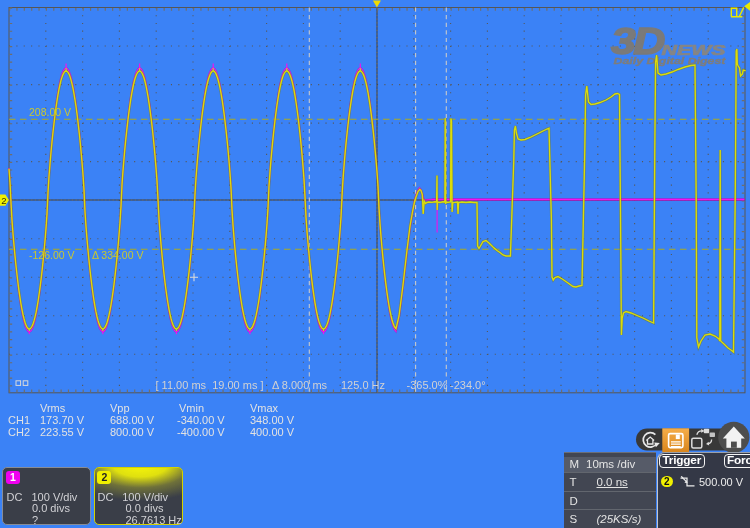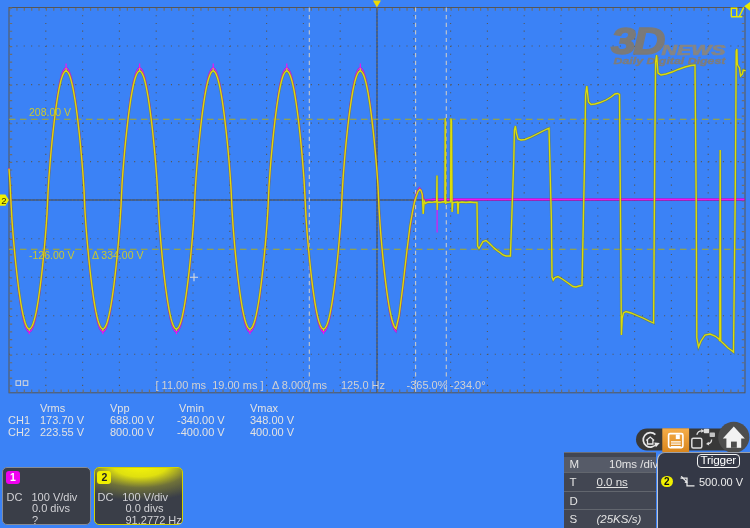--- a/index.html
+++ b/index.html
@@ -1,19 +1,19 @@
 <!DOCTYPE html>
 <html><head><meta charset="utf-8"><style>
 html,body{margin:0;padding:0;background:#000;}
 #root{position:relative;width:750px;height:528px;background:#3b82f6;overflow:hidden;font-family:"Liberation Sans",sans-serif;}
 .abs{position:absolute;white-space:nowrap;}
 .chbox{position:absolute;top:466.5px;width:87px;height:56.5px;background:#3a3e48;border-radius:5px;color:#d2d2d6;font-size:11px;line-height:11.5px;}
 .badge{position:absolute;left:2.8px;top:3.8px;width:14px;height:13.2px;border-radius:3px;text-align:center;line-height:13.5px;font-weight:bold;font-size:10.5px;}
 .mrow{position:absolute;color:#e4e4e4;font-size:11.5px;}
-.btn{position:absolute;top:0.8px;height:11.8px;border:1.6px solid #f4f4f4;border-radius:4px;color:#fff;font-weight:normal;font-size:11.8px;line-height:11.8px;padding:0 2.5px;letter-spacing:-0.2px;margin-left:38px;}
+.btn{position:absolute;top:0.8px;height:11.8px;border:1.6px solid #f4f4f4;border-radius:4px;color:#fff;font-weight:bold;font-size:11.8px;line-height:11.8px;padding:0 2.5px;letter-spacing:-0.2px;}
 </style></head><body>
 <div id="root">
 <svg class="abs" style="left:0;top:0" width="750" height="528">
 <rect x="9.0" y="7.5" width="736.0" height="385.3" fill="none" stroke="#565656" stroke-width="1"></rect>
 <line x1="45.8" y1="7.5" x2="45.8" y2="392.8" stroke="#585858" stroke-width="1.1" stroke-dasharray="1.1 6.6"></line>
 <line x1="82.6" y1="7.5" x2="82.6" y2="392.8" stroke="#585858" stroke-width="1.1" stroke-dasharray="1.1 6.6"></line>
 <line x1="119.4" y1="7.5" x2="119.4" y2="392.8" stroke="#585858" stroke-width="1.1" stroke-dasharray="1.1 6.6"></line>
 <line x1="156.2" y1="7.5" x2="156.2" y2="392.8" stroke="#585858" stroke-width="1.1" stroke-dasharray="1.1 6.6"></line>
 <line x1="193.0" y1="7.5" x2="193.0" y2="392.8" stroke="#585858" stroke-width="1.1" stroke-dasharray="1.1 6.6"></line>
 <line x1="229.8" y1="7.5" x2="229.8" y2="392.8" stroke="#585858" stroke-width="1.1" stroke-dasharray="1.1 6.6"></line>
@@ -133,30 +133,30 @@
   <div class="abs" style="left:28.5px;top:24px;">100 V/div</div>
   <div class="abs" style="left:29px;top:35px;">0.0 divs</div>
   <div class="abs" style="left:29px;top:47px;">?</div>
 </div>
 
 <div class="chbox" style="left:93.7px;border:1.5px solid #d2d200;background:radial-gradient(ellipse 80px 36px at 52% -6%,rgba(248,248,8,1) 0%,rgba(238,238,10,0.92) 34%,rgba(175,175,40,0.45) 64%,rgba(58,62,72,0) 100%),#3a3e48;">
   <div class="badge" style="background:#f0f000;color:#222;">2</div>
   <div class="abs" style="left:2.8px;top:24px;">DC</div>
   <div class="abs" style="left:27.5px;top:24px;">100 V/div</div>
   <div class="abs" style="left:30.8px;top:35px;">0.0 divs</div>
-  <div class="abs" style="left:30.8px;top:47px;">91.2772 Hz</div>
+  <div class="abs" style="left:30.8px;top:47px;">26.7613 Hz</div>
 </div>
 
 <div class="abs" style="left:564px;top:452.3px;width:91.5px;height:75.7px;background:#42465299;background:#424652;border-top:1px solid #6a6e78;">
   <div class="abs" style="left:0;top:3.6px;width:91.5px;height:15.2px;background:#565b68;"></div>
   <div class="abs" style="left:0;top:18.9px;width:91.5px;height:1px;background:#62666e;"></div>
   <div class="abs" style="left:0;top:37.5px;width:91.5px;height:1px;background:#62666e;"></div>
   <div class="abs" style="left:0;top:56.2px;width:91.5px;height:1px;background:#62666e;"></div>
   <div class="mrow" style="left:5.5px;top:4.6px;">M</div>
-      <div class="mrow" style="left:45px;top:4.6px;">10ms /div</div>
+      <div class="mrow" style="left:22px;top:4.6px;">10ms /div</div>
   <div class="mrow" style="left:5.5px;top:22.9px;">T</div>
       <div class="mrow" style="left:32.5px;top:22.9px;text-decoration:underline;">0.0 ns</div>
   <div class="mrow" style="left:5.5px;top:41.3px;">D</div>
       <div class="mrow" style="left:32.5px;top:41.3px;margin-top:40px;">5k</div>
   <div class="mrow" style="left:5.5px;top:59.7px;">S</div>
       <div class="mrow" style="left:32.5px;top:59.7px;font-style:italic;">(25KS/s)</div>
 </div>
 
 <div class="abs" style="left:656.5px;top:452.3px;width:93.5px;height:75.7px;background:#343846;border-left:1.5px solid #c2c6ce;border-top:1.5px solid #9aa0aa;border-top-left-radius:8px;">
   <div class="btn" style="left:1.5px;">Trigger</div>

